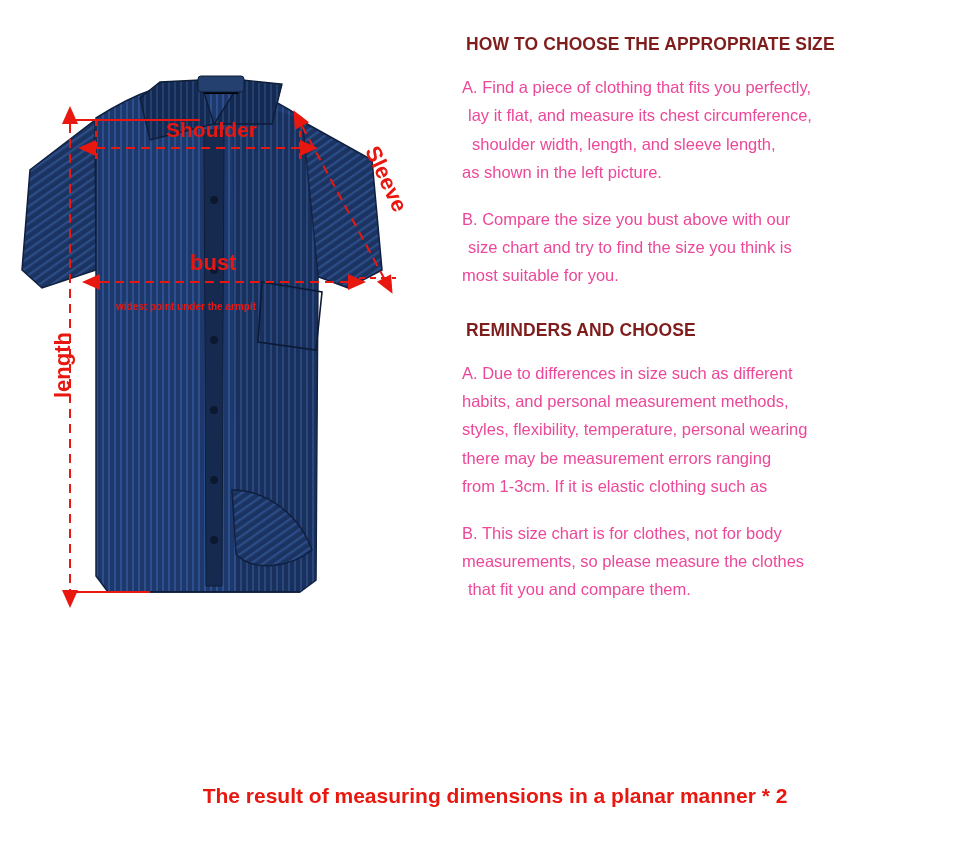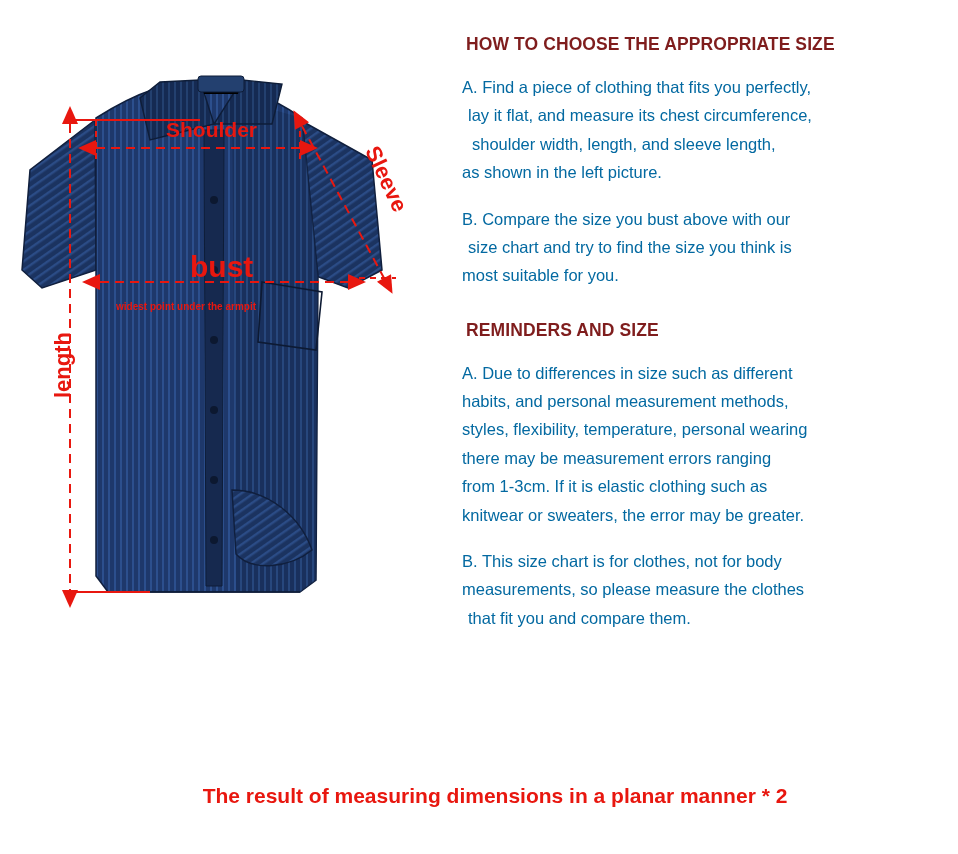--- a/index.html
+++ b/index.html
@@ -45,21 +45,21 @@
     white-space: nowrap;
   }
   .lbl-shoulder {
     left: 166px;
     top: 98px;
     font-size: 21px;
   }
   .lbl-bust {
     left: 190px;
     top: 230px;
-    font-size: 30px;
+    font-size: 22px;
   }
   .lbl-armpit {
     left: 116px;
     top: 272px;
     font-size: 10px;
     font-weight: bold;
     letter-spacing: 0px;
     margin-top: 9px;
   }
   .lbl-sleeve {
@@ -92,21 +92,21 @@
     color: #7f1d1d;
     letter-spacing: 0.1px;
     margin: 0 0 18px 4px;
   }
   .head.second {
     margin-top: 30px;
     margin-bottom: 18px;
   }
   .para {
     font-size: 16.5px;
-    color: #0369a1;
+    color: #ec4899;
     line-height: 1.72;
     margin: 0 0 18px 0;
   }
   .para .ln {
     display: block;
   }
   .indent-1 { padding-left: 6px; }
   .indent-2 { padding-left: 10px; }
 
   
@@ -219,29 +219,28 @@
       <span class="ln indent-2">shoulder width, length, and sleeve length,</span>
       <span class="ln">as shown in the left picture.</span>
     </p>
 
     <p class="para">
       <span class="ln">B. Compare the size you bust above with our</span>
       <span class="ln indent-1">size chart and try to find the size you think is</span>
       <span class="ln">most suitable for you.</span>
     </p>
 
-    <h2 class="head second">REMINDERS AND SIZE</h2>
+    <h2 class="head second">REMINDERS AND CHOOSE</h2>
 
     <p class="para">
       <span class="ln">A. Due to differences in size such as different</span>
       <span class="ln">habits, and personal measurement methods,</span>
       <span class="ln">styles, flexibility, temperature, personal wearing</span>
       <span class="ln">there may be measurement errors ranging</span>
       <span class="ln">from 1-3cm. If it is elastic clothing such as</span>
-      <span class="ln">knitwear or sweaters, the error may be greater.</span>
     </p>
 
     <p class="para">
       <span class="ln">B. This size chart is for clothes, not for body</span>
       <span class="ln">measurements, so please measure the clothes</span>
       <span class="ln indent-1">that fit you and compare them.</span>
     </p>
   </div>
 
   <div class="footnote">The result of measuring dimensions in a planar manner * 2</div>

